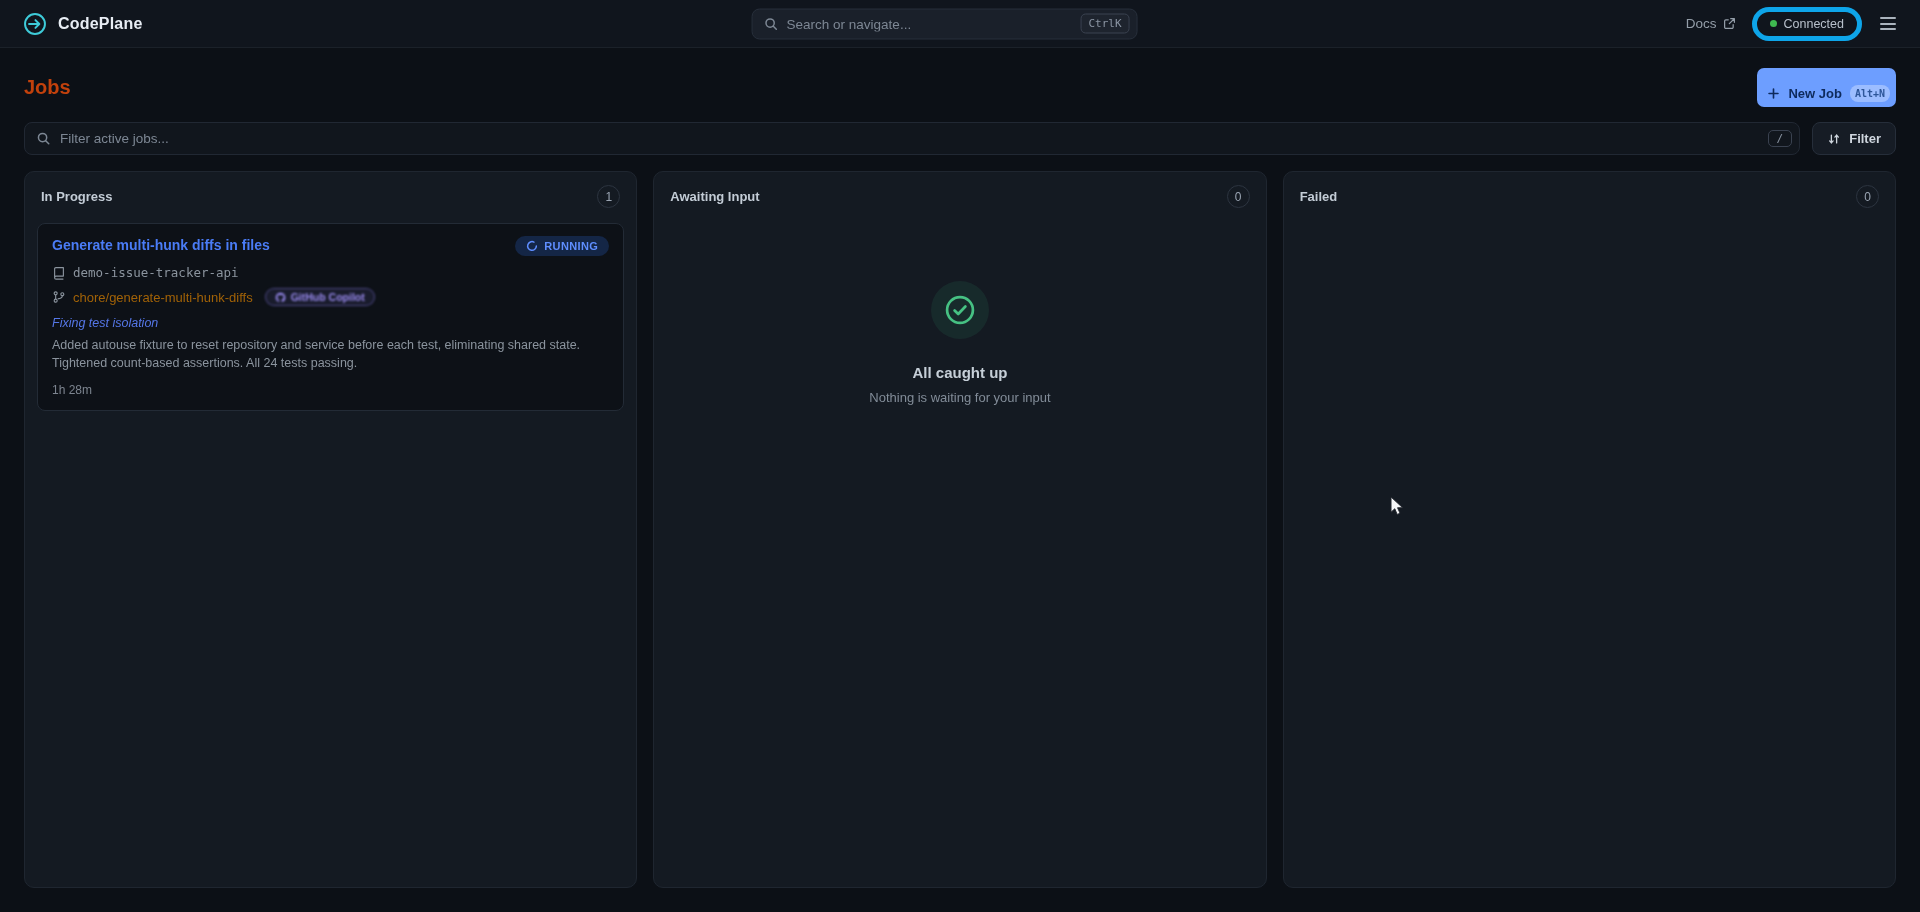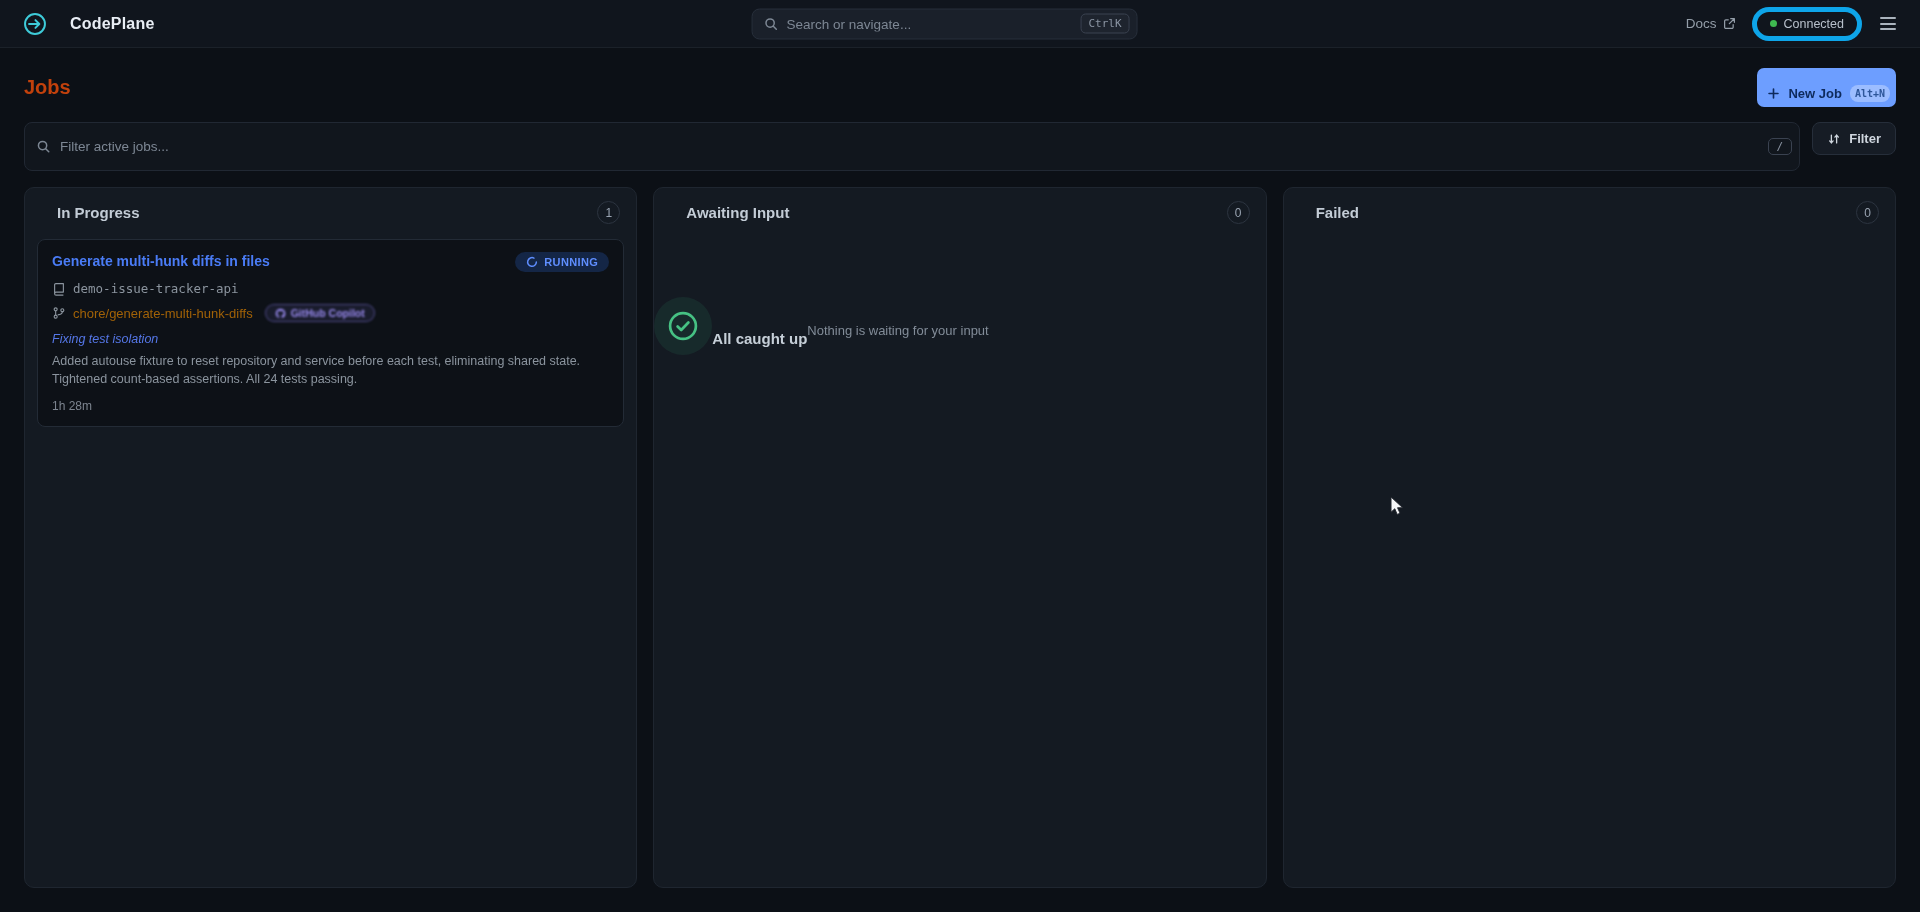--- a/index.html
+++ b/index.html
@@ -14,21 +14,21 @@
   .header {
     height: 48px;
     display: flex;
     align-items: center;
     padding: 0 22px;
     background: #10151d;
     border-bottom: 1px solid #1b2129;
     position: relative;
   }
   .header-left { display: flex; align-items: center; gap: 10px; flex: 1; }
-  .brand-name { font-size: 16px; font-weight: 700; color: #e8edf4; letter-spacing: .2px; margin-left: 12px; }
+  .brand-name { font-size: 16px; font-weight: 700; color: #e8edf4; letter-spacing: .2px; }
   .header-search {
     position: absolute;
     left: 50%; top: 50%;
     transform: translate(-54%, -50%);
     width: 386px; height: 31px;
     display: flex; align-items: center; gap: 8px;
     background: #1a202a;
     border: 1px solid #272f3b;
     border-radius: 8px;
     padding: 0 7px 0 11px;
@@ -68,21 +68,21 @@
     font-family: "Liberation Sans", sans-serif;
   }
   .new-job-label { color: #0e2a5c; font-size: 13px; font-weight: 700; }
   .shortcut-chip {
     font-family: "DejaVu Sans Mono", monospace;
     font-size: 10px; font-weight: 700; color: #2d5699;
     background: rgba(255,255,255,.32); border-radius: 8px; padding: 3px 5px;
   }
   .filter-row { display: flex; gap: 12px; margin-top: 15px; }
   .filter-box {
-    flex: 1; height: 49px;
+    flex: 1; height: 33px;
     display: flex; align-items: center; gap: 9px;
     background: #11161d; border: 1px solid #212833; border-radius: 8px;
     padding: 0 7px 0 11px; cursor: text;
   }
   .filter-box svg { color: #7d8794; }
   .filter-box input {
     flex: 1; background: transparent; border: none; outline: none;
     color: #aab3bf; font-size: 13.5px; font-family: "Liberation Sans", sans-serif;
   }
   .filter-box input::placeholder { color: #7d8794; }
@@ -94,21 +94,21 @@
     font-size: 13px; font-weight: 600; font-family: "Liberation Sans", sans-serif;
   }
 
   
   .board { flex: 1; display: flex; gap: 16px; margin-top: 16px; min-height: 0; }
   .column {
     flex: 1; background: #141a22; border: 1px solid #1f2630; border-radius: 10px;
     display: flex; flex-direction: column; overflow: hidden;
   }
   .col-header { display: flex; align-items: center; justify-content: space-between; padding: 13px 16px 10px; }
-  .col-title { font-size: 15px; font-weight: 600; color: #c3ccd6; margin-left: 16px; }
+  .col-title { font-size: 13px; font-weight: 600; color: #c3ccd6; }
   .col-count {
     width: 23px; height: 23px; border: 1px solid #2c3440; border-radius: 50%;
     display: flex; align-items: center; justify-content: center;
     font-size: 12px; color: #9aa4b2;
   }
 
   
   .job-card {
     margin: 5px 12px 12px; background: #0d1117;
     border: 1px solid #232b36; border-radius: 8px; padding: 12px 14px 13px;
@@ -130,21 +130,21 @@
     border: 1px solid rgba(139,127,240,.45); background: rgba(139,127,240,.10);
     border-radius: 999px; padding: 2px 9px; margin-left: 5px;
     filter: blur(1px);
   }
   .agent-badge span { color: #9b8cf2; font-size: 10.5px; font-weight: 600; }
   .activity-line { margin-top: 10px; font-size: 12.5px; font-style: italic; color: #5577e8; }
   .job-desc { margin-top: 6px; font-size: 12.5px; line-height: 1.45; color: #8b949e; }
   .job-duration { margin-top: 11px; font-size: 12px; color: #7d8590; }
 
   
-  .empty-state { display: flex; flex-direction: row; align-items: center; text-align: left; padding-top: 63px; }
+  .empty-state { display: flex; flex-direction: column; align-items: center; text-align: left; padding-top: 63px; }
   .empty-icon-wrap {
     width: 58px; height: 58px; border-radius: 50%;
     background: rgba(63,185,128,.10);
     display: flex; align-items: center; justify-content: center;
   }
   .empty-title { margin-top: 25px; font-size: 15px; font-weight: 700; color: #c6cfd8; }
   .empty-subtitle { margin-top: 9px; font-size: 13px; color: #828c98; }
 
   
   .cursor { position: absolute; left: 1386px; top: 495px; pointer-events: none; }

